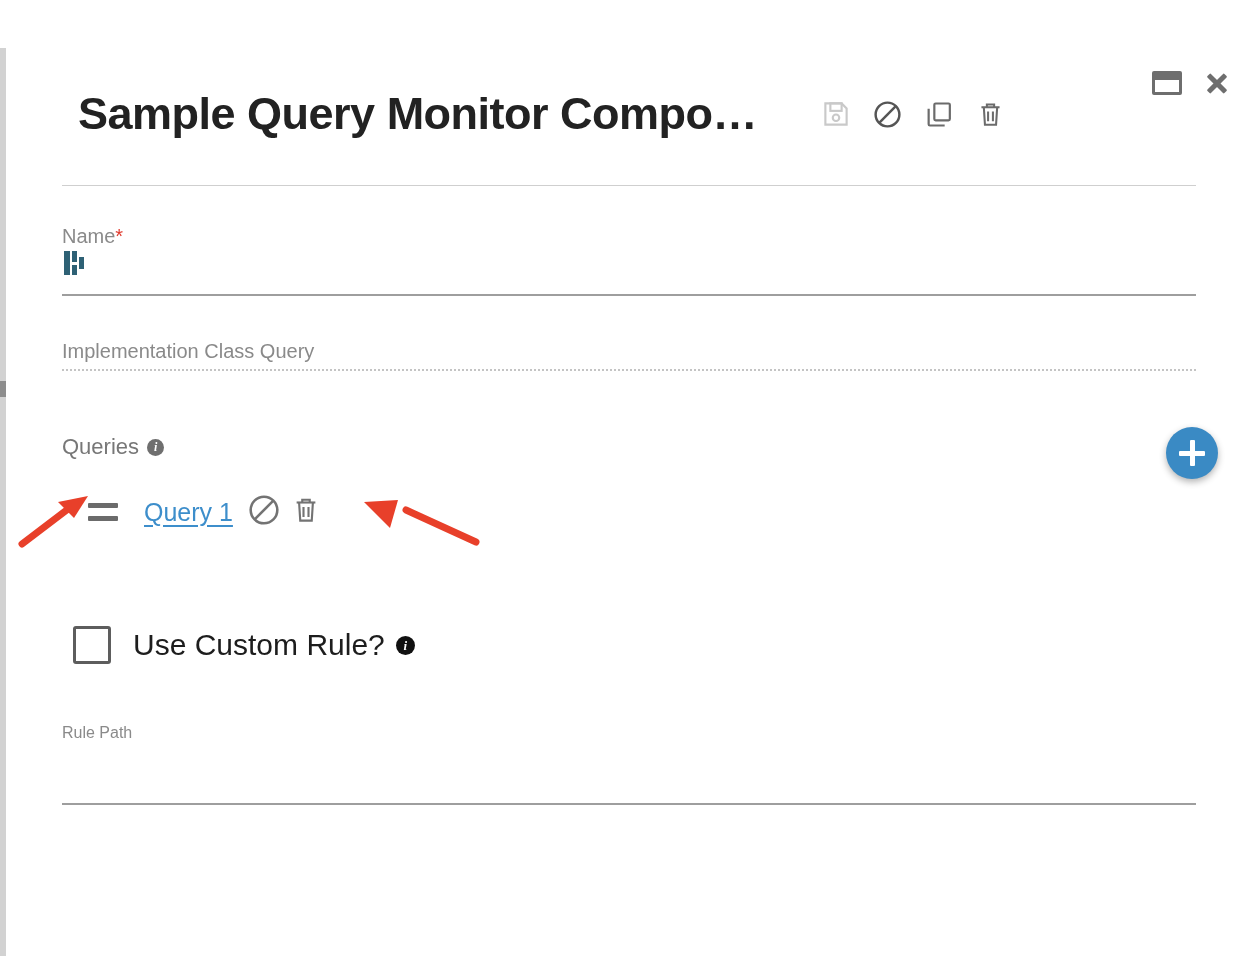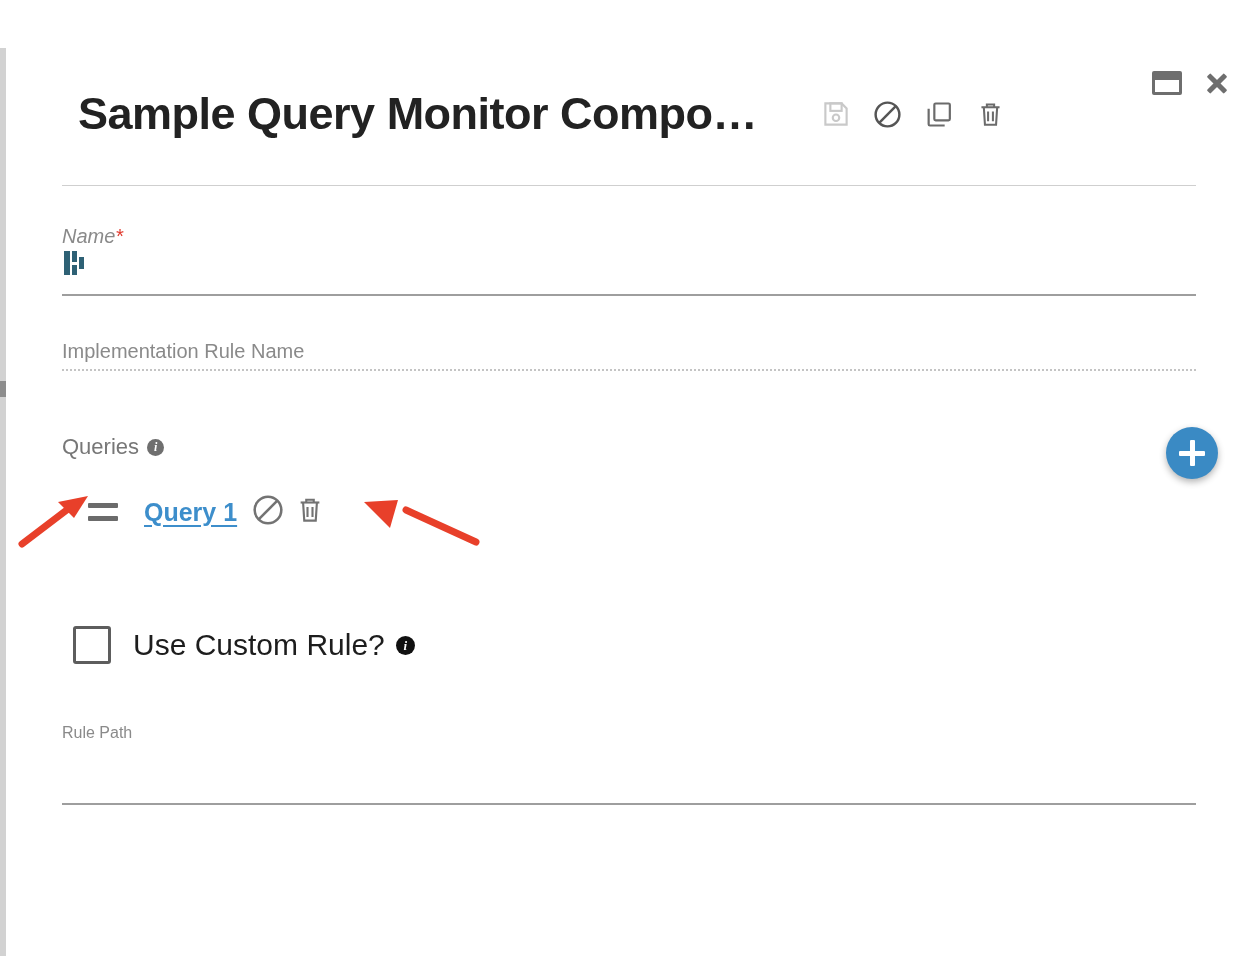--- a/index.html
+++ b/index.html
@@ -151,21 +151,21 @@
   }
   .drag-handle {
     width: 30px; height: 18px;
     display: flex; flex-direction: column; justify-content: space-between;
     cursor: grab;
     margin-right: 26px;
   }
   .drag-handle span { display: block; height: 5px; background: #6b6b6b; border-radius: 1px; }
   .query-link {
     font-size: 25px;
-    font-weight: bold;
+    font-weight: normal;
     color: #3d8ecb;
     text-decoration: underline;
     text-underline-offset: 4px;
     cursor: pointer;
     margin-right: 14px;
     white-space: nowrap;
   }
   .row-act { cursor: pointer; display: block; margin-right: 10px; }
 
   
@@ -265,37 +265,37 @@
           <path d="M6.5 6.3l.9 14.2h9.2l.9-14.2"></path>
           <path d="M10 9.6v8M14 9.6v8"></path>
         </svg>
       </span>
 
     </div>
   </div>
 
   <div class="hr-top"></div>
 
-  <div class="field" style="top:176px;font-style:italic;">
+  <div class="field" style="top:176px;">
     <div class="field-label"><span>Name</span><span class="req">*</span></div>
     <div class="field-value-row">
       <span class="bars-icon">
         <svg width="26" height="30" viewBox="0 0 26 30">
           <rect x="2" y="3" width="6" height="24" fill="#2e6175"></rect>
           <rect x="10" y="3" width="5" height="11" fill="#2e6175"></rect>
           <rect x="10" y="17" width="5" height="10" fill="#2e6175"></rect>
           <rect x="17" y="9" width="5" height="12" fill="#2e6175"></rect>
         </svg>
       </span>
     </div>
     <div class="field-underline"></div>
   </div>
 
   <div class="field" style="top:291px;">
-    <div class="field-label">Implementation Rule Name</div>
+    <div class="field-label">Implementation Class Query</div>
     <div class="field-underline dotted"></div>
   </div>
 
   <div class="section-label">
     <span>Queries</span>
     <span class="info-dot">i</span>
   </div>
 
   <div class="fab"></div>
 

